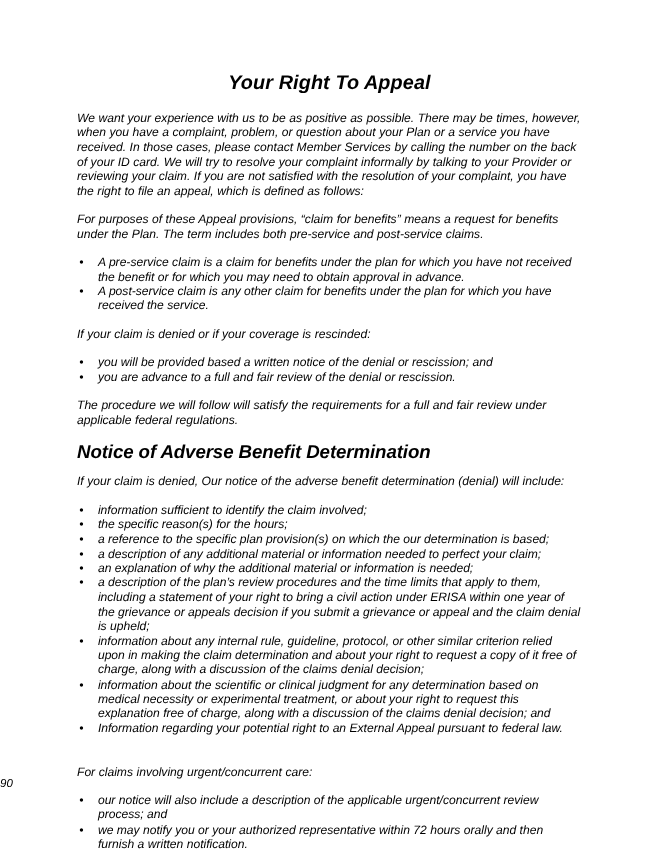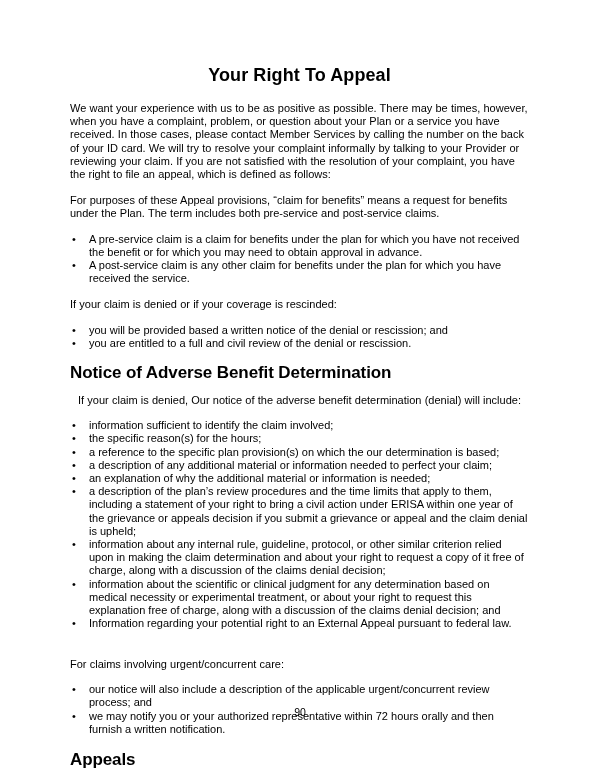--- a/index.html
+++ b/index.html
@@ -16,20 +16,21 @@
     -webkit-font-smoothing: antialiased;
   }
   .page {
     position: absolute;
     left: 0; top: 0;
     width: 600px;
     height: 776px;
     box-sizing: border-box;
     padding: 10px;
     overflow: hidden;
+    font-style: italic;
   }
   .content {
     position: absolute;
     left: 70px;
     top: 64px;
     width: 459px;
   }
   .doc-title {
     font-size: 18px;
     font-weight: bold;
@@ -39,21 +40,20 @@
     letter-spacing: 0.1px;
   }
   p.body-para {
     font-size: 11px;
     line-height: 13.2px;
     margin: 0 0 12.5px 0;
     text-align: left;
     word-spacing: 0.15px;
   }
   p.body-para.tight {
-    text-align: center;
   }
   h2.section-heading {
     font-size: 17px;
     font-weight: bold;
     line-height: 19px;
     margin: 0 0 12px 0;
     letter-spacing: -0.1px;
   }
   ul.bullets {
     list-style: none;
@@ -76,21 +76,21 @@
     line-height: 13.2px;
   }
   ul.bullets.dense li {
     margin-bottom: 0;
   }
   .page-number {
     position: absolute;
     left: 0;
     top: 706px;
     width: 600px;
-    text-align: center;
+    text-align: left;
     font-size: 10.5px;
     line-height: 13px;
   }
 </style>
 </head>
 <body>
 
 <div class="page">
   <div class="content">
 
@@ -102,23 +102,24 @@
 
     <ul class="bullets">
       <li><span class="dot">•</span><span>A pre-service claim is a claim for benefits under the plan for which you have not received the benefit or for which you may need to obtain approval in advance.</span></li>
       <li><span class="dot">•</span><span>A post-service claim is any other claim for benefits under the plan for which you have received the service.</span></li>
     </ul>
 
     <p class="body-para">If your claim is denied or if your coverage is rescinded:</p>
 
     <ul class="bullets">
       <li><span class="dot">•</span><span>you will be provided based a written notice of the denial or rescission; and</span></li>
-      <li><span class="dot">•</span><span>you are entitled to a full and civil review of the denial or rescission.</span></li>
+      <li><span class="dot">•</span><span>you are advance to a full and fair review of the denial or rescission.</span></li>
     </ul>
 
+    <p class="body-para">The procedure we will follow will satisfy the requirements for a full and fair review under applicable federal regulations.</p>
 
     <h2 class="section-heading">Notice of Adverse Benefit Determination</h2>
 
     <p class="body-para tight">If your claim is denied, Our notice of the adverse benefit determination (denial) will include:</p>
 
     <ul class="bullets dense">
       <li><span class="dot">•</span><span>information sufficient to identify the claim involved;</span></li>
       <li><span class="dot">•</span><span>the specific reason(s) for the hours;</span></li>
       <li><span class="dot">•</span><span>a reference to the specific plan provision(s) on which the our determination is based;</span></li>
       <li><span class="dot">•</span><span>a description of any additional material or information needed to perfect your claim;</span></li>

